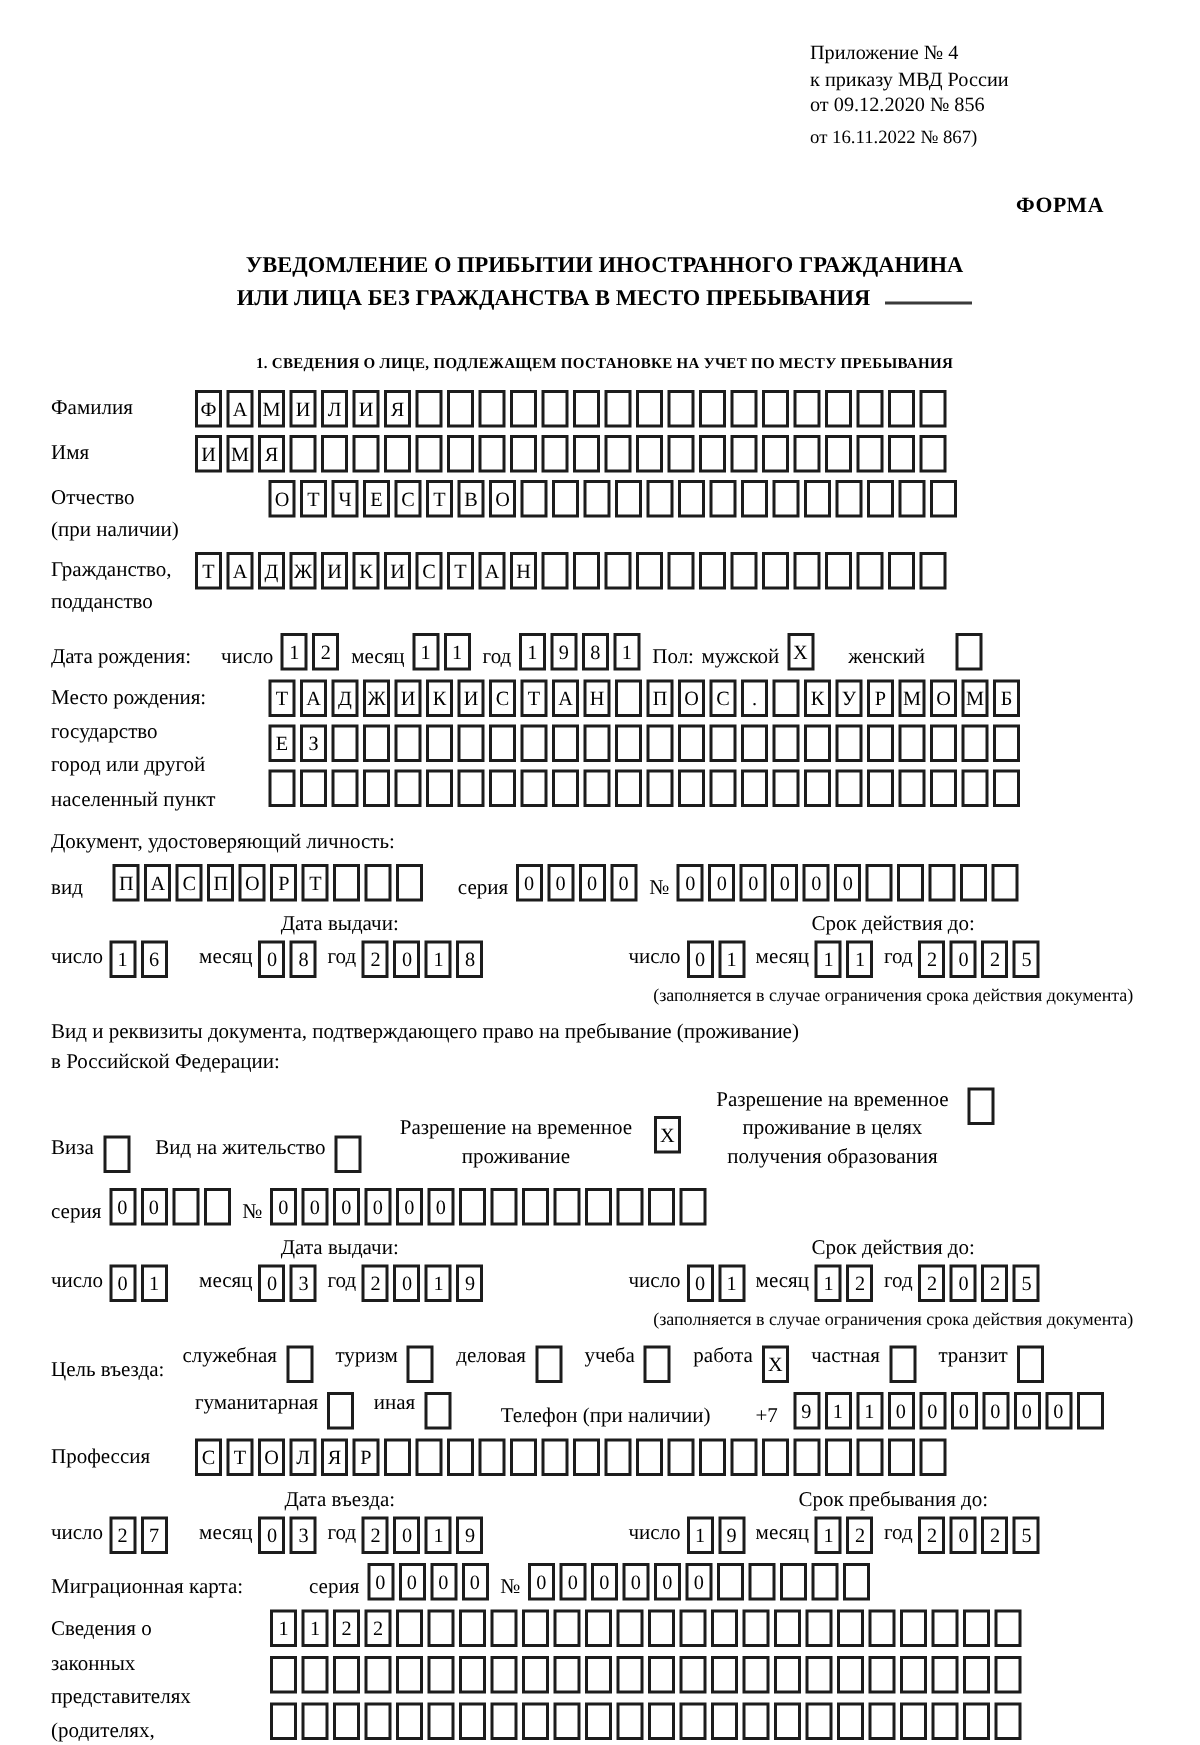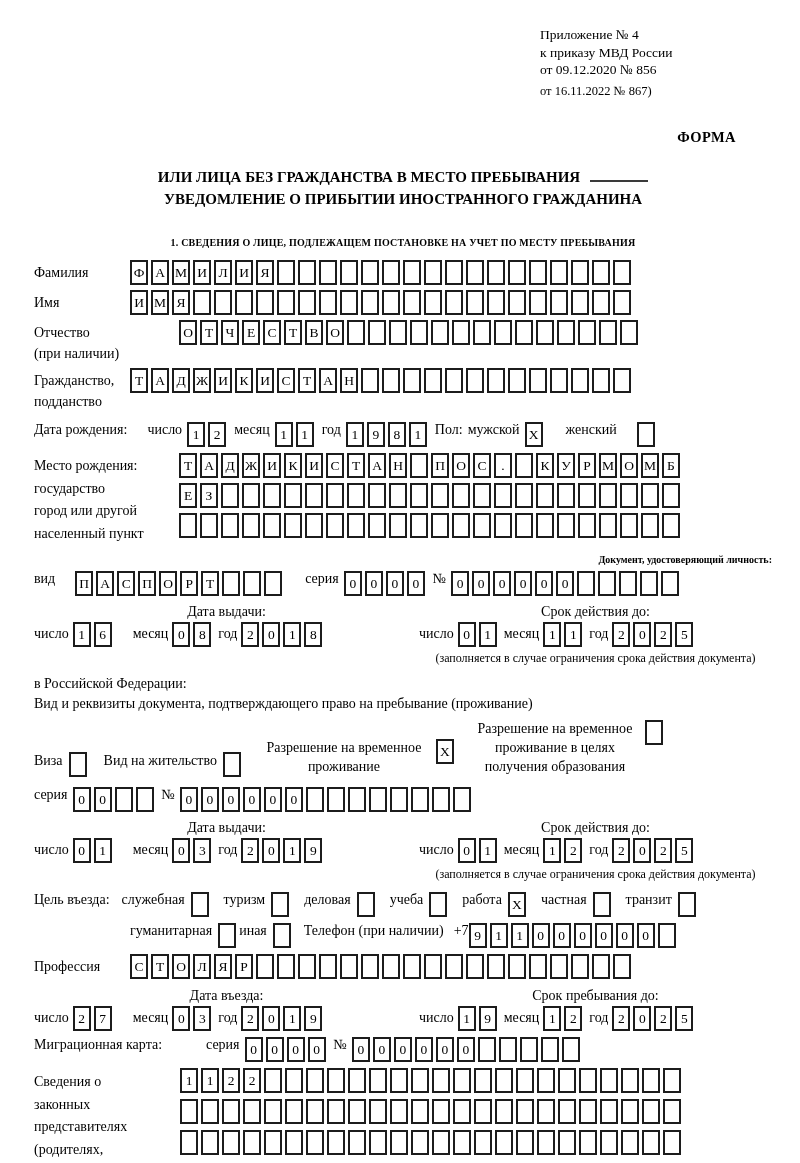--- a/index.html
+++ b/index.html
@@ -12,23 +12,23 @@
 .title{text-align:center;font-weight:bold;font-size:15px;margin-top:20px;line-height:1.5}
 .blank-line{display:inline-block;width:58px;border-bottom:2px solid #3a3a3a;height:14px;margin-left:10px}
 .sec{font-weight:bold;font-size:10px;margin-top:26px;text-align:center;letter-spacing:.2px}
 .row{display:flex;align-items:flex-start;margin-top:4px}
 .lbl{flex:none;line-height:26px}
 .lbl2{flex:none;line-height:1.5;padding-top:2px}
 .w95{width:96px}
 .w145{width:145px}
 .boxes{display:flex;flex:none}
 .cbox{display:inline-block;width:18px;height:25px;border:2px solid #1c1c1c;margin-right:3px;text-align:center;line-height:21px;font-size:13.5px;flex:none;background:#fff}
-.inline{display:flex;align-items:flex-start;gap:5px;margin-top:6px;flex-wrap:nowrap}
+.inline{display:flex;align-items:flex-end;gap:5px;margin-top:6px;flex-wrap:nowrap}
 .gap{width:10px;flex:none}
-.center-head{text-align:right;font-weight:bold;margin-top:8px;font-size:10px}
+.center-head{text-align:left;font-weight:normal;margin-top:8px;font-size:14px}
 .dates{display:flex;margin-top:8px}
 .dcol-l{width:385px;flex:none}
 .dcol-r{flex:1}
 .dhead{text-align:center;margin-bottom:2px}
 .dline{display:flex;align-items:center;gap:4px}
 .dnote{font-size:12px;margin-top:4px;text-align:center;white-space:nowrap}
 .opt{display:flex;align-items:flex-start;gap:6px}
 .opt .cbox{margin-top:0}
 .optlbl{line-height:1.35}
 .optlbl.c{text-align:center}
@@ -48,24 +48,24 @@
     <div>к приказу МВД России</div>
     <div>от 09.12.2020 № 856</div>
     <div class="sub">
       <div>от 16.11.2022 № 867)</div>
     </div>
   </div>
 
   <div class="forma">ФОРМА</div>
 
   <div class="title">
+    <div>УВЕДОМЛЕНИЕ О ПРИБЫТИИ ИНОСТРАННОГО ГРАЖДАНИНА</div>
     <div>
       <span>ИЛИ ЛИЦА БЕЗ ГРАЖДАНСТВА В МЕСТО ПРЕБЫВАНИЯ</span><span class="blank-line"></span>
     </div>
-    <div>УВЕДОМЛЕНИЕ О ПРИБЫТИИ ИНОСТРАННОГО ГРАЖДАНИНА</div>
   </div>
 
   <div class="sec">1. СВЕДЕНИЯ О ЛИЦЕ, ПОДЛЕЖАЩЕМ ПОСТАНОВКЕ НА УЧЕТ ПО МЕСТУ ПРЕБЫВАНИЯ</div>
 
   <div class="row mt12">
     <div class="lbl w95">Фамилия</div>
     <div class="boxes">
         <span class="cbox">Ф</span>
         <span class="cbox">А</span>
         <span class="cbox">М</span>
@@ -393,22 +393,22 @@
             <span class="cbox">0</span>
             <span class="cbox">2</span>
             <span class="cbox">5</span>
           </span>
       </div>
       <div class="dnote">(заполняется в случае ограничения срока действия документа)</div>
     </div>
   </div>
 
   <div class="plain">
+    <div>Вид и реквизиты документа, подтверждающего право на пребывание (проживание)</div>
     <div>в Российской Федерации:</div>
-    <div>Вид и реквизиты документа, подтверждающего право на пребывание (проживание)</div>
   </div>
 
   <div class="inline" style="align-items:flex-end;gap:14px">
     <div class="opt">
       <span class="optlbl">Виза</span>
       <span class="boxes">
           <span class="cbox">&nbsp;</span>
         </span>
     </div>
     <div class="opt">
@@ -546,21 +546,21 @@
         </span>
       </div>
     <div class="opt">
         <span>транзит</span>
         <span class="boxes">
           <span class="cbox">&nbsp;</span>
         </span>
       </div>
   </div>
 
-  <div class="inline" style="gap:0;margin-left:96px">
+  <div class="inline" style="gap:10px;margin-left:96px">
     <div class="opt">
         <span>гуманитарная</span>
         <span class="boxes">
           <span class="cbox">&nbsp;</span>
         </span>
       </div>
     <div class="opt">
         <span>иная</span>
         <span class="boxes">
           <span class="cbox">&nbsp;</span>

